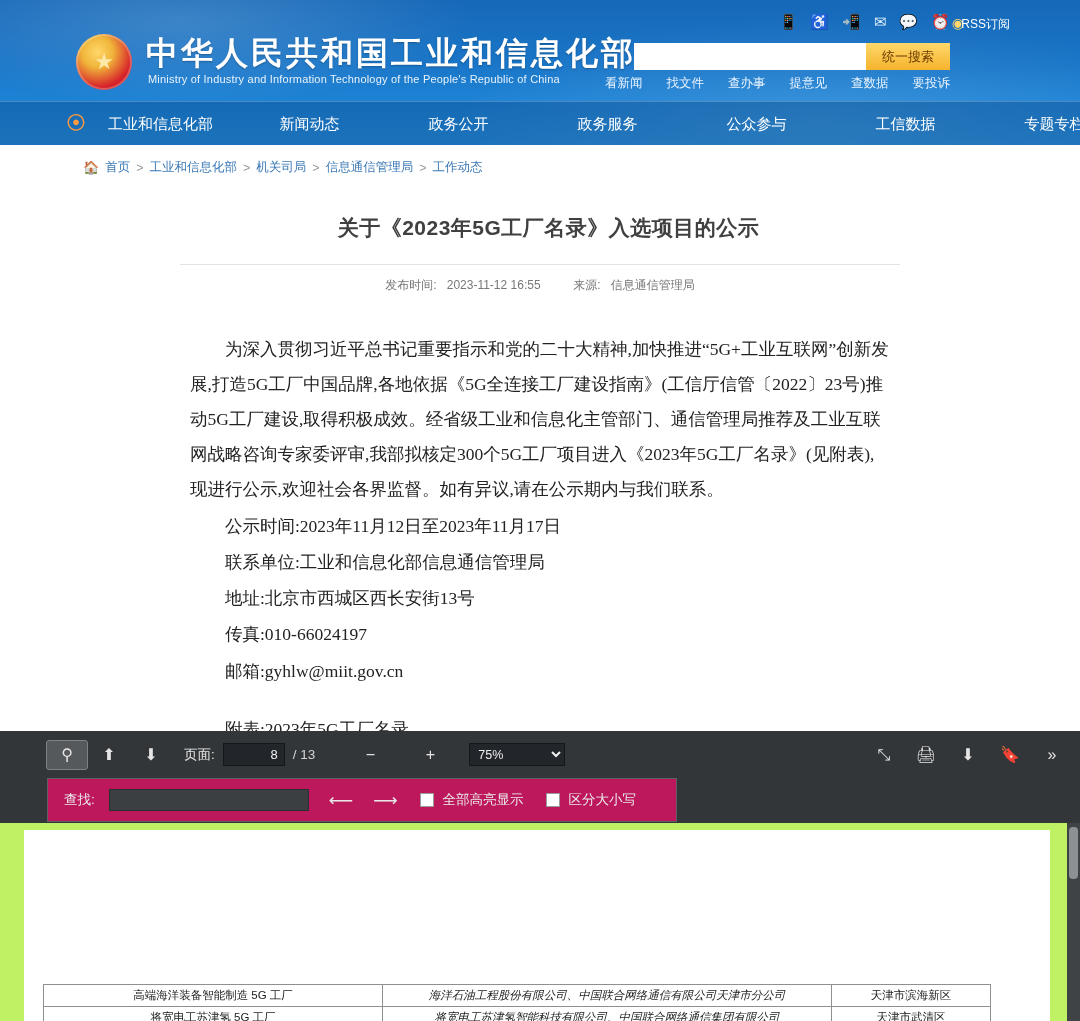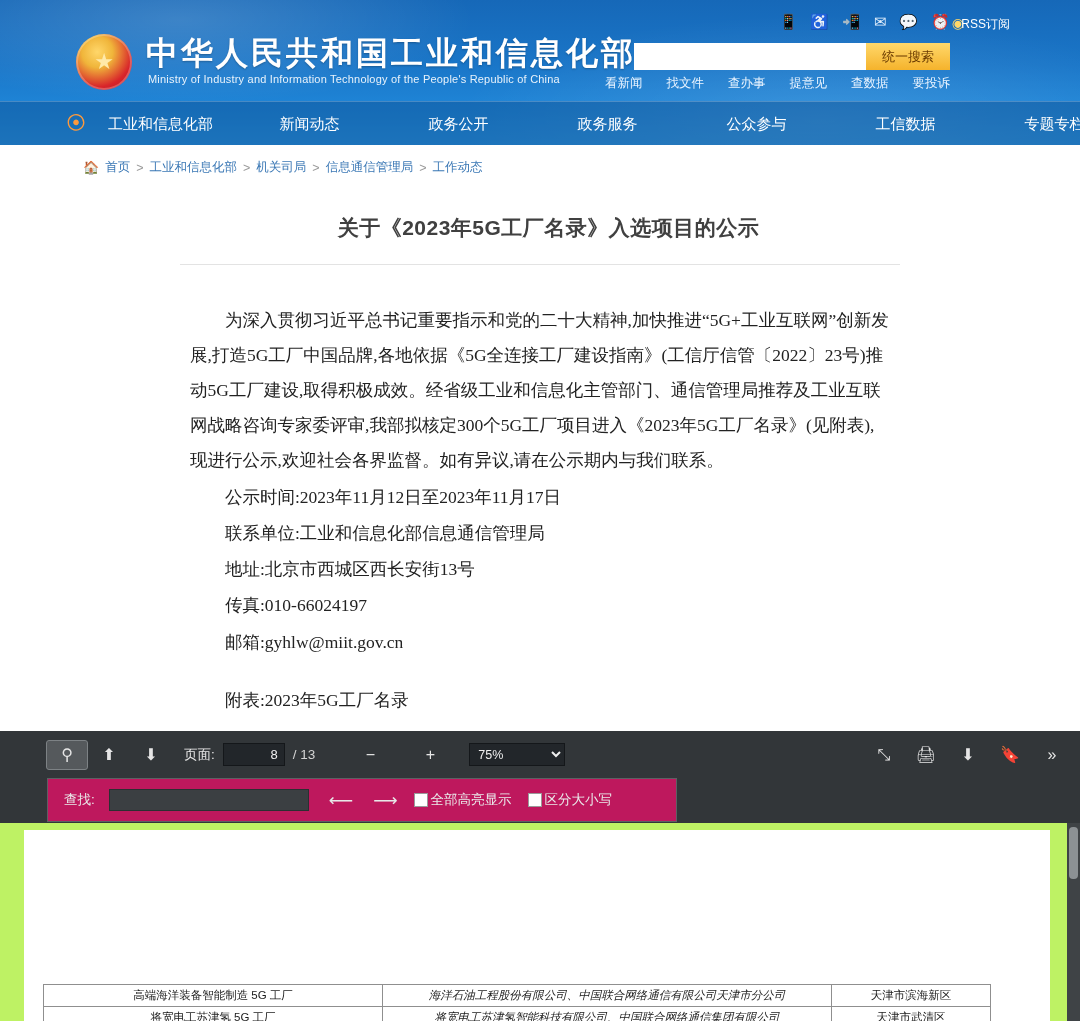--- a/index.html
+++ b/index.html
@@ -354,22 +354,22 @@
   }
   .find-arrow {
     margin-left: 20px;
     font-size: 17px;
     color: #e8e8e8;
     cursor: pointer;
   }
   .find-check {
     display: flex;
     align-items: center;
-    margin-left: 16px;
-    gap: 3px;
+    margin-left: 22px;
+    gap: 9px;
   }
   .find-check .box {
     width: 12px;
     height: 12px;
     background: #ffffff;
     border: 1px solid #9a9a9a;
     display: inline-block;
   }
 
   .pdf-page {
@@ -488,20 +488,29 @@
   <a href="#">机关司局</a>
   <span class="sep">&gt;</span>
   <a href="#">信息通信管理局</a>
   <span class="sep">&gt;</span>
   <a href="#">工作动态</a>
 </div>
 
 <div class="article">
   <h1 class="article-title">关于《2023年5G工厂名录》入选项目的公示</h1>
   <div class="meta-rule"></div>
+  <div class="article-meta">
+    <span>发布时间:</span>
+    <span>&nbsp;</span>
+    <span>2023-11-12 16:55</span>
+    <span class="gap"></span>
+    <span>来源:</span>
+    <span>&nbsp;</span>
+    <span>信息通信管理局</span>
+  </div>
 
   <div class="article-body">
     <p class="indent">为深入贯彻习近平总书记重要指示和党的二十大精神,加快推进“5G+工业互联网”创新发展,打造5G工厂中国品牌,各地依据《5G全连接工厂建设指南》(工信厅信管〔2022〕23号)推动5G工厂建设,取得积极成效。经省级工业和信息化主管部门、通信管理局推荐及工业互联网战略咨询专家委评审,我部拟核定300个5G工厂项目进入《2023年5G工厂名录》(见附表),现进行公示,欢迎社会各界监督。如有异议,请在公示期内与我们联系。</p>
     <p class="indent tight">公示时间:2023年11月12日至2023年11月17日</p>
     <p class="indent tight">联系单位:工业和信息化部信息通信管理局</p>
     <p class="indent tight">地址:北京市西城区西长安街13号</p>
     <p class="indent tight">传真:010-66024197</p>
     <p class="indent tight">邮箱:gyhlw@miit.gov.cn</p>
     <div class="spacer-line"></div>
     <p class="indent tight">附表:2023年5G工厂名录</p>

